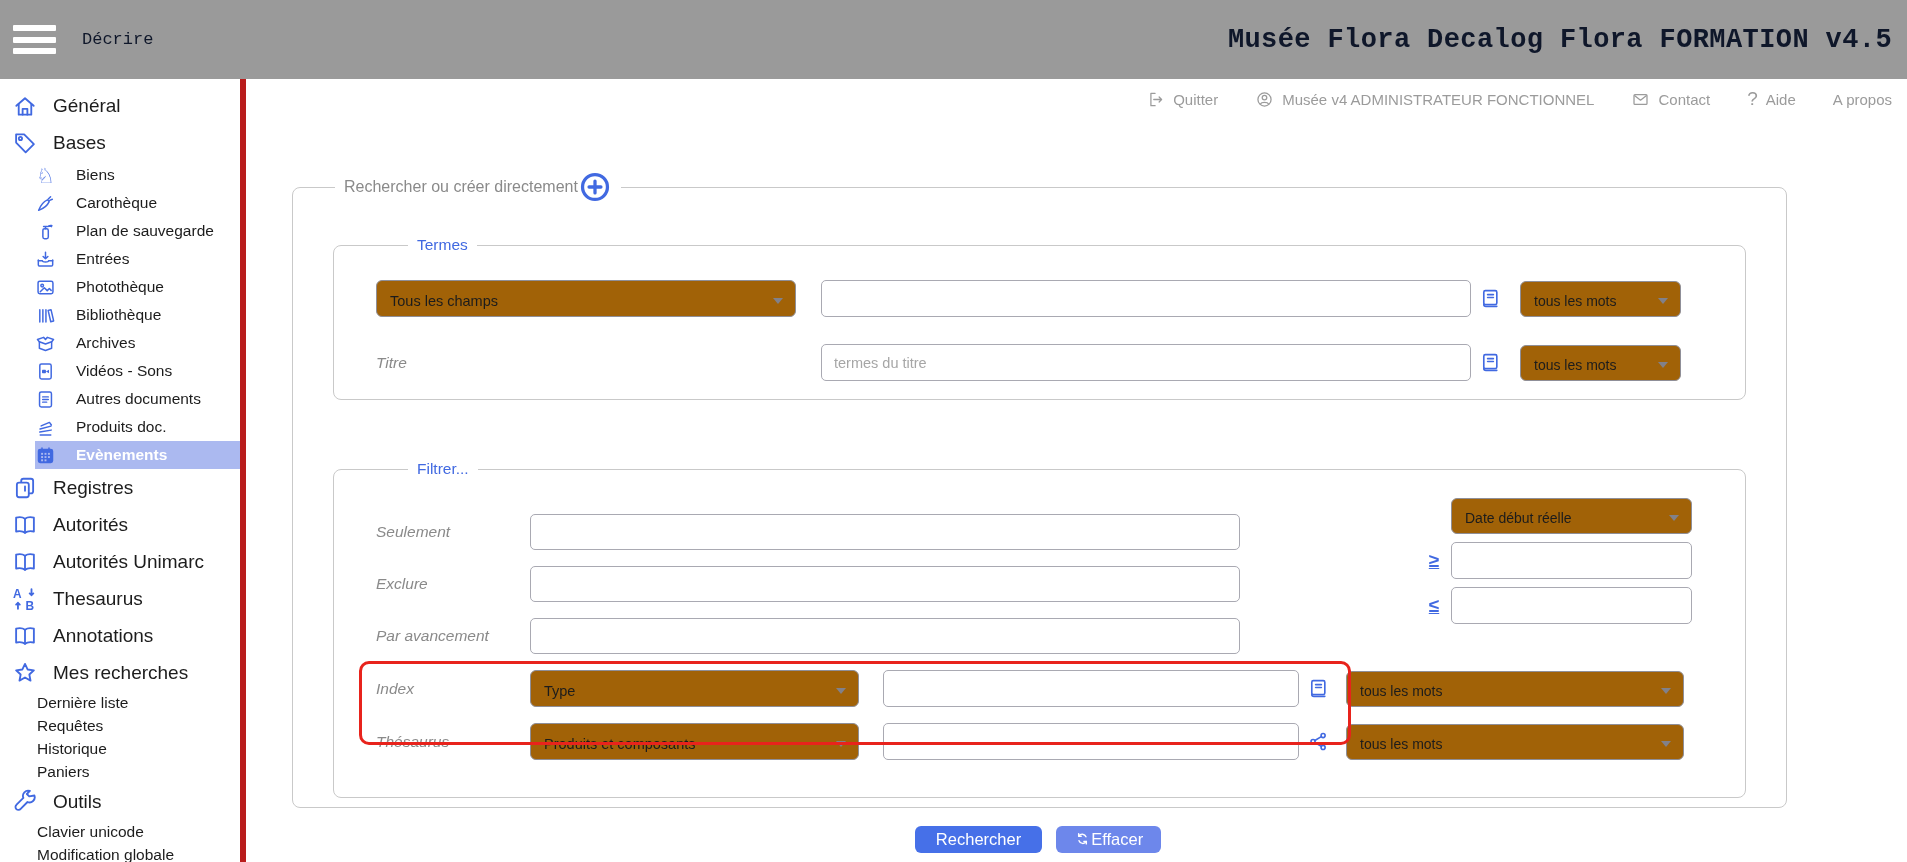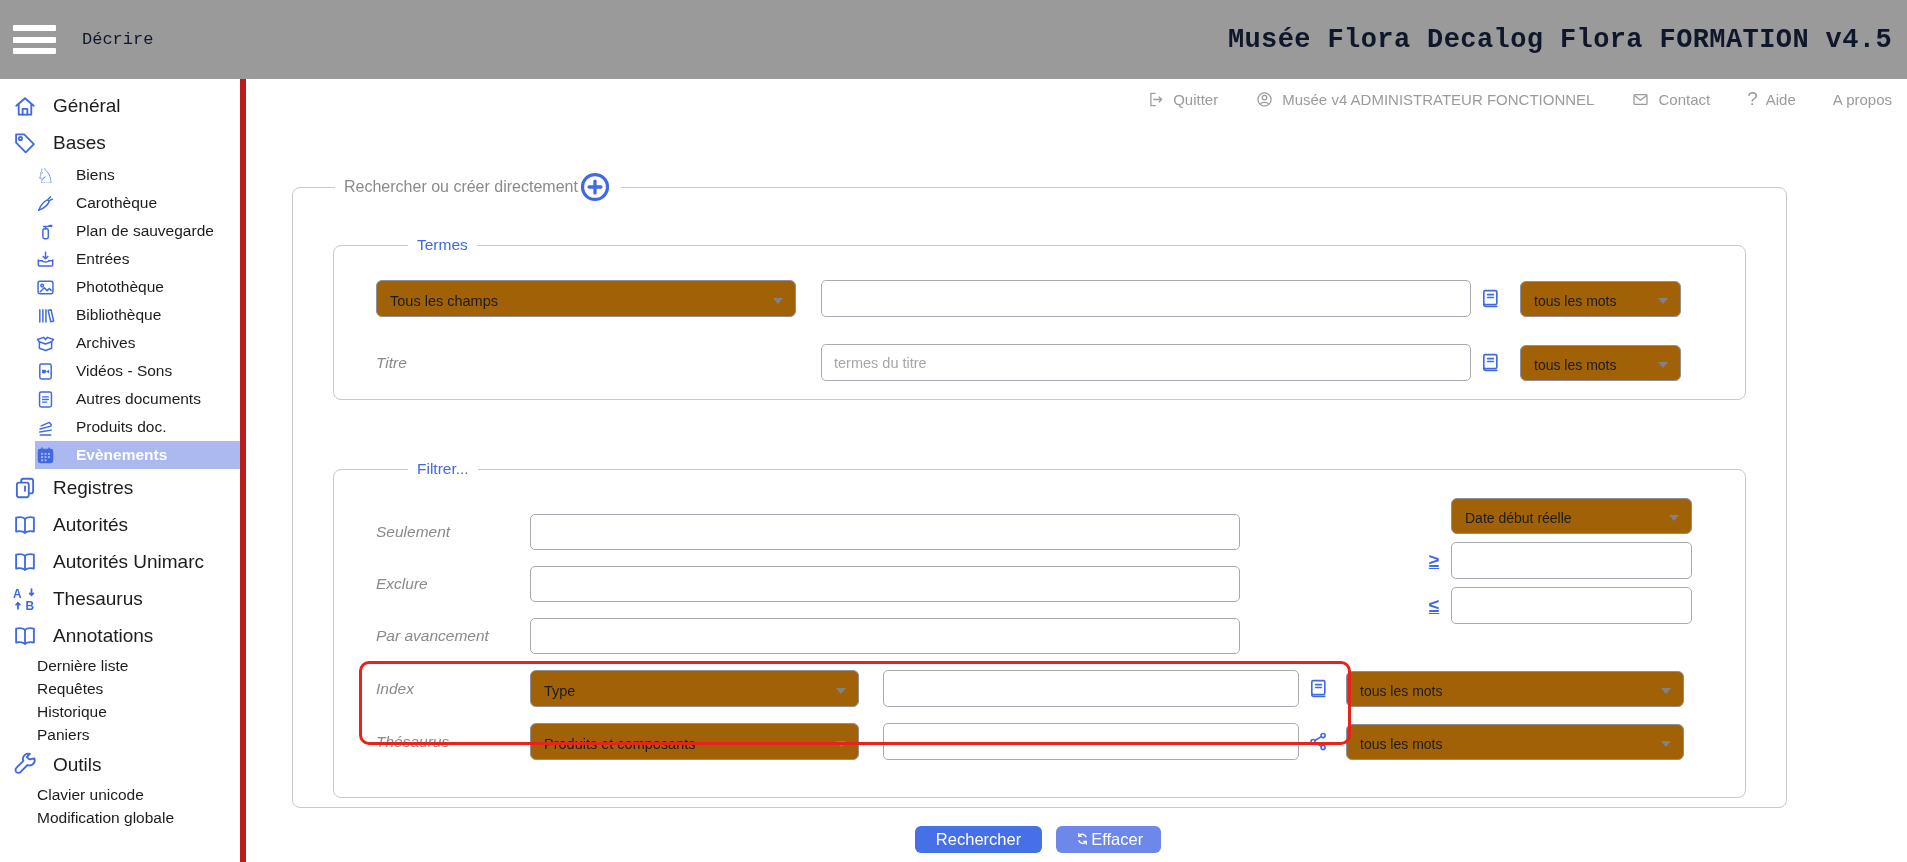--- a/index.html
+++ b/index.html
@@ -300,20 +300,28 @@
       <div class="nav-row main-item">
         <span class="nicon">
             <svg viewBox="0 0 24 24">
               <path d="M12 6.3C10.1 4.8 7 4.5 3.8 5.2V18c3.2-.7 6.3-.4 8.2 1.2 1.9-1.6 5-1.9 8.2-1.2V5.2C17 4.5 13.9 4.8 12 6.3z"></path>
               <path d="M12 6.3V19.2"></path>
             </svg>
           </span>
         <span>Annotations</span>
       </div>
 
+      <div class="nav-row main-item">
+        <span class="nicon">
+            <svg viewBox="0 0 24 24">
+              <path d="M12 3.6l2.5 5.2 5.7.7-4.2 3.9 1.1 5.6L12 16.2 6.9 19l1.1-5.6L3.8 9.5l5.7-.7z"></path>
+            </svg>
+          </span>
+        <span>Mes recherches</span>
+      </div>
 
       <div class="nav-row text-item">
         <span>Dernière liste</span>
       </div>
       <div class="nav-row text-item">
         <span>Requêtes</span>
       </div>
       <div class="nav-row text-item">
         <span>Historique</span>
       </div>

